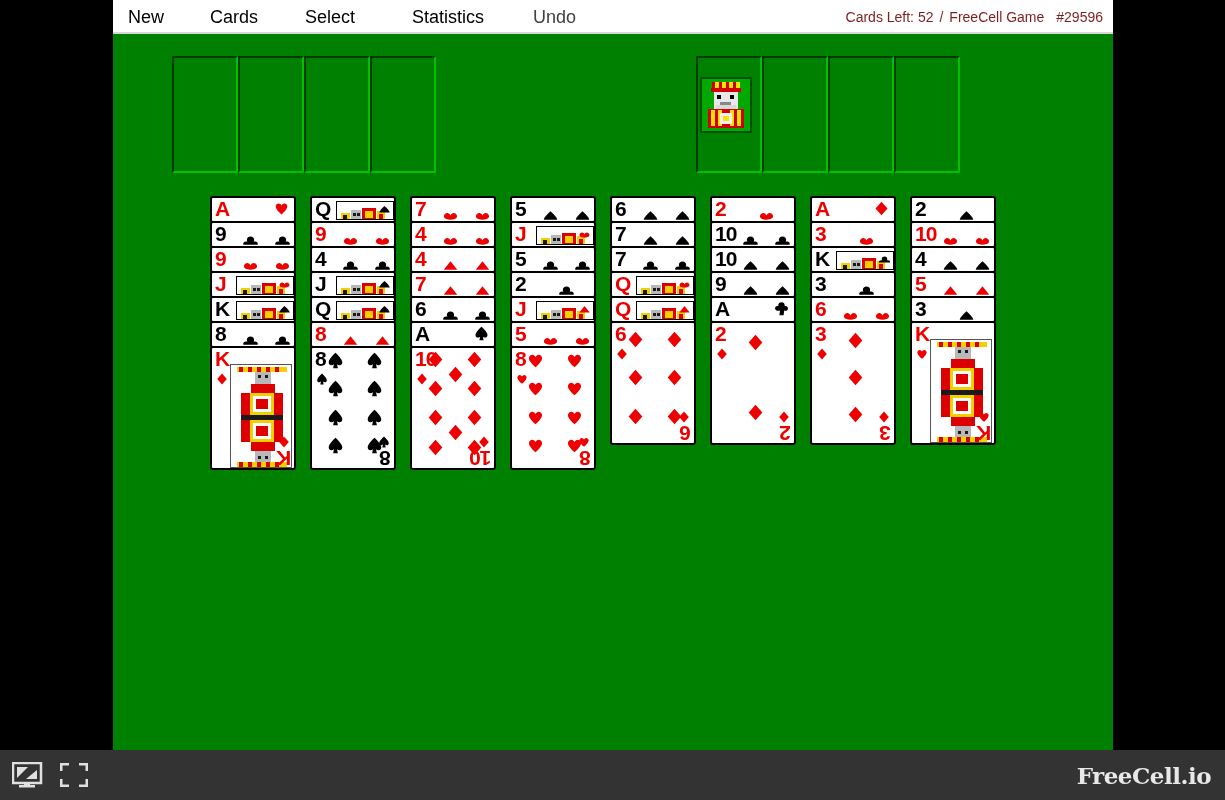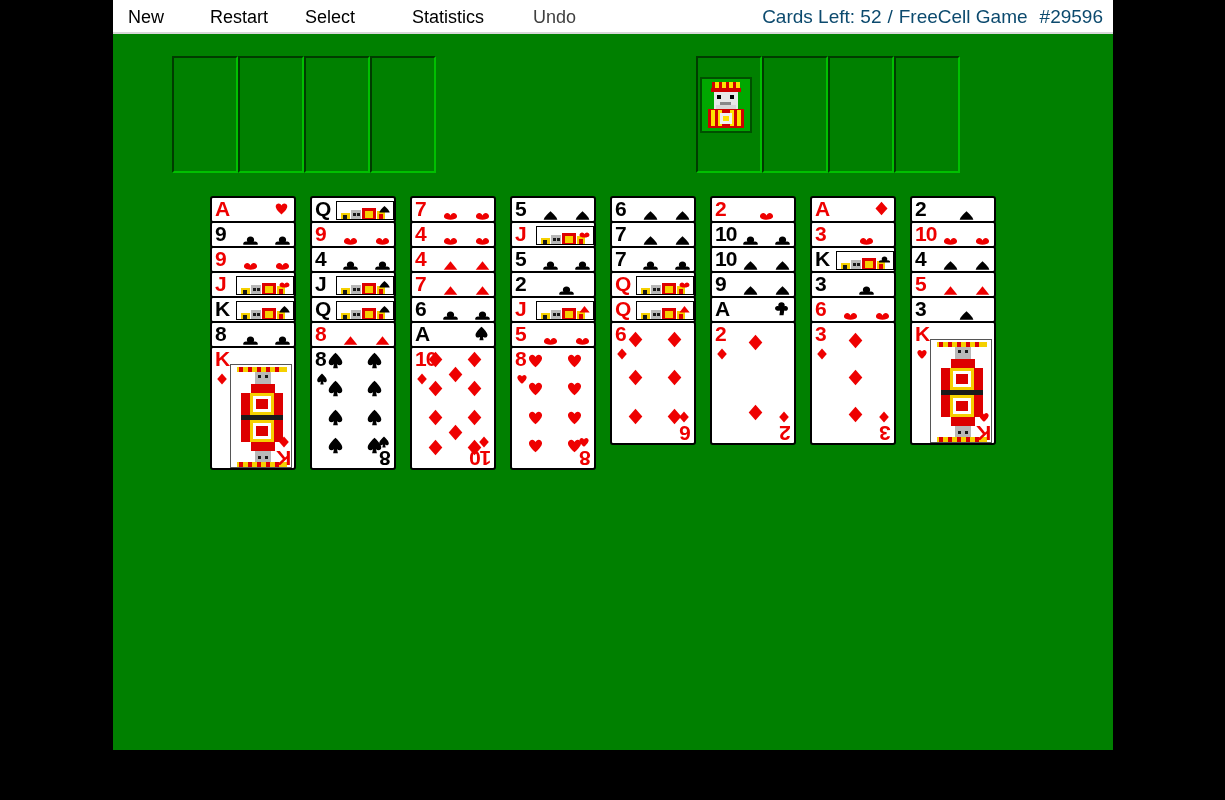--- a/index.html
+++ b/index.html
@@ -24,21 +24,21 @@
     border-bottom: 2px solid #d8d8d8;
   }
   .menu-item {
     position: absolute; top: 0; height: 34px; line-height: 34px;
     font-size: 18px; color: #000; white-space: nowrap;
     font-family: "Liberation Sans", sans-serif;
   }
   .menu-item.disabled { color: #404040; }
   .status {
     position: absolute; right: 10px; top: 0; height: 34px; line-height: 34px;
-    font-size: 19px; color: #0c4a6e; white-space: nowrap;
+    font-size: 14px; color: #7f1d1d; white-space: nowrap;
   }
   .status span { display: inline-block; }
   .status .sep { padding: 0 6px; }
 
   
   .slot {
     position: absolute; top: 56px; width: 66px; height: 117px;
     background: #008000;
     border-top: 2px solid #003c00;
     border-left: 2px solid #003c00;
@@ -138,21 +138,21 @@
 
 <div id="app">
 
   <div class="side-black" style="left:0;"></div>
   <div class="side-black" style="left:1113px;"></div>
 
   <div class="game-frame">
 
     <div class="menubar">
       <div class="menu-item" style="left:15px;">New</div>
-      <div class="menu-item" style="left:97px;">Restart</div>
+      <div class="menu-item" style="left:97px;">Cards</div>
       <div class="menu-item" style="left:192px;">Select</div>
       <div class="menu-item" style="left:299px;">Statistics</div>
       <div class="menu-item disabled" style="left:420px;">Undo</div>
 
       <div class="status">
         <span>Cards Left: 52</span><span class="sep">/</span><span>FreeCell Game</span><span class="sep"></span><span>#29596</span>
       </div>
     </div>
 
     <div id="slots">
@@ -1035,14 +1035,34 @@
             <div class="court-bl red">K</div>
             <div class="court-bl-suit"><svg width="12" height="12" viewBox="0 0 20 20">
                 <path d="M10 18 C2 11 1 7 3.5 4.4 C6 2 9 3.6 10 6 C11 3.6 14 2 16.5 4.4 C19 7 18 11 10 18 Z" fill="#ee0000"></path>
               </svg></div>
           </div>
         </div>
       </div>
 
   </div>
 
+  <div class="bottombar">
+    <div class="icon-monitor">
+      <svg width="32" height="26" viewBox="0 0 32 26">
+        <rect x="1" y="1" width="28" height="20" fill="none" stroke="#e0e0e0" stroke-width="2.5"></rect>
+        <polygon points="5,5 16,5 5,16" fill="#e0e0e0"></polygon>
+        <polygon points="25,17 14,17 25,8" fill="#e0e0e0"></polygon>
+        <rect x="12" y="21" width="6" height="3" fill="#e0e0e0"></rect>
+        <rect x="7" y="23" width="16" height="2.5" fill="#e0e0e0"></rect>
+      </svg>
+    </div>
+    <div class="icon-fullscreen">
+      <svg width="28" height="24" viewBox="0 0 28 24">
+        <path d="M1,8 L1,1 L9,1" fill="none" stroke="#e0e0e0" stroke-width="3"></path>
+        <path d="M19,1 L27,1 L27,8" fill="none" stroke="#e0e0e0" stroke-width="3"></path>
+        <path d="M1,16 L1,23 L9,23" fill="none" stroke="#e0e0e0" stroke-width="3"></path>
+        <path d="M19,23 L27,23 L27,16" fill="none" stroke="#e0e0e0" stroke-width="3"></path>
+      </svg>
+    </div>
+    <div class="brand">FreeCell.io</div>
+  </div>
 
 </div>
 
 </body></html>

